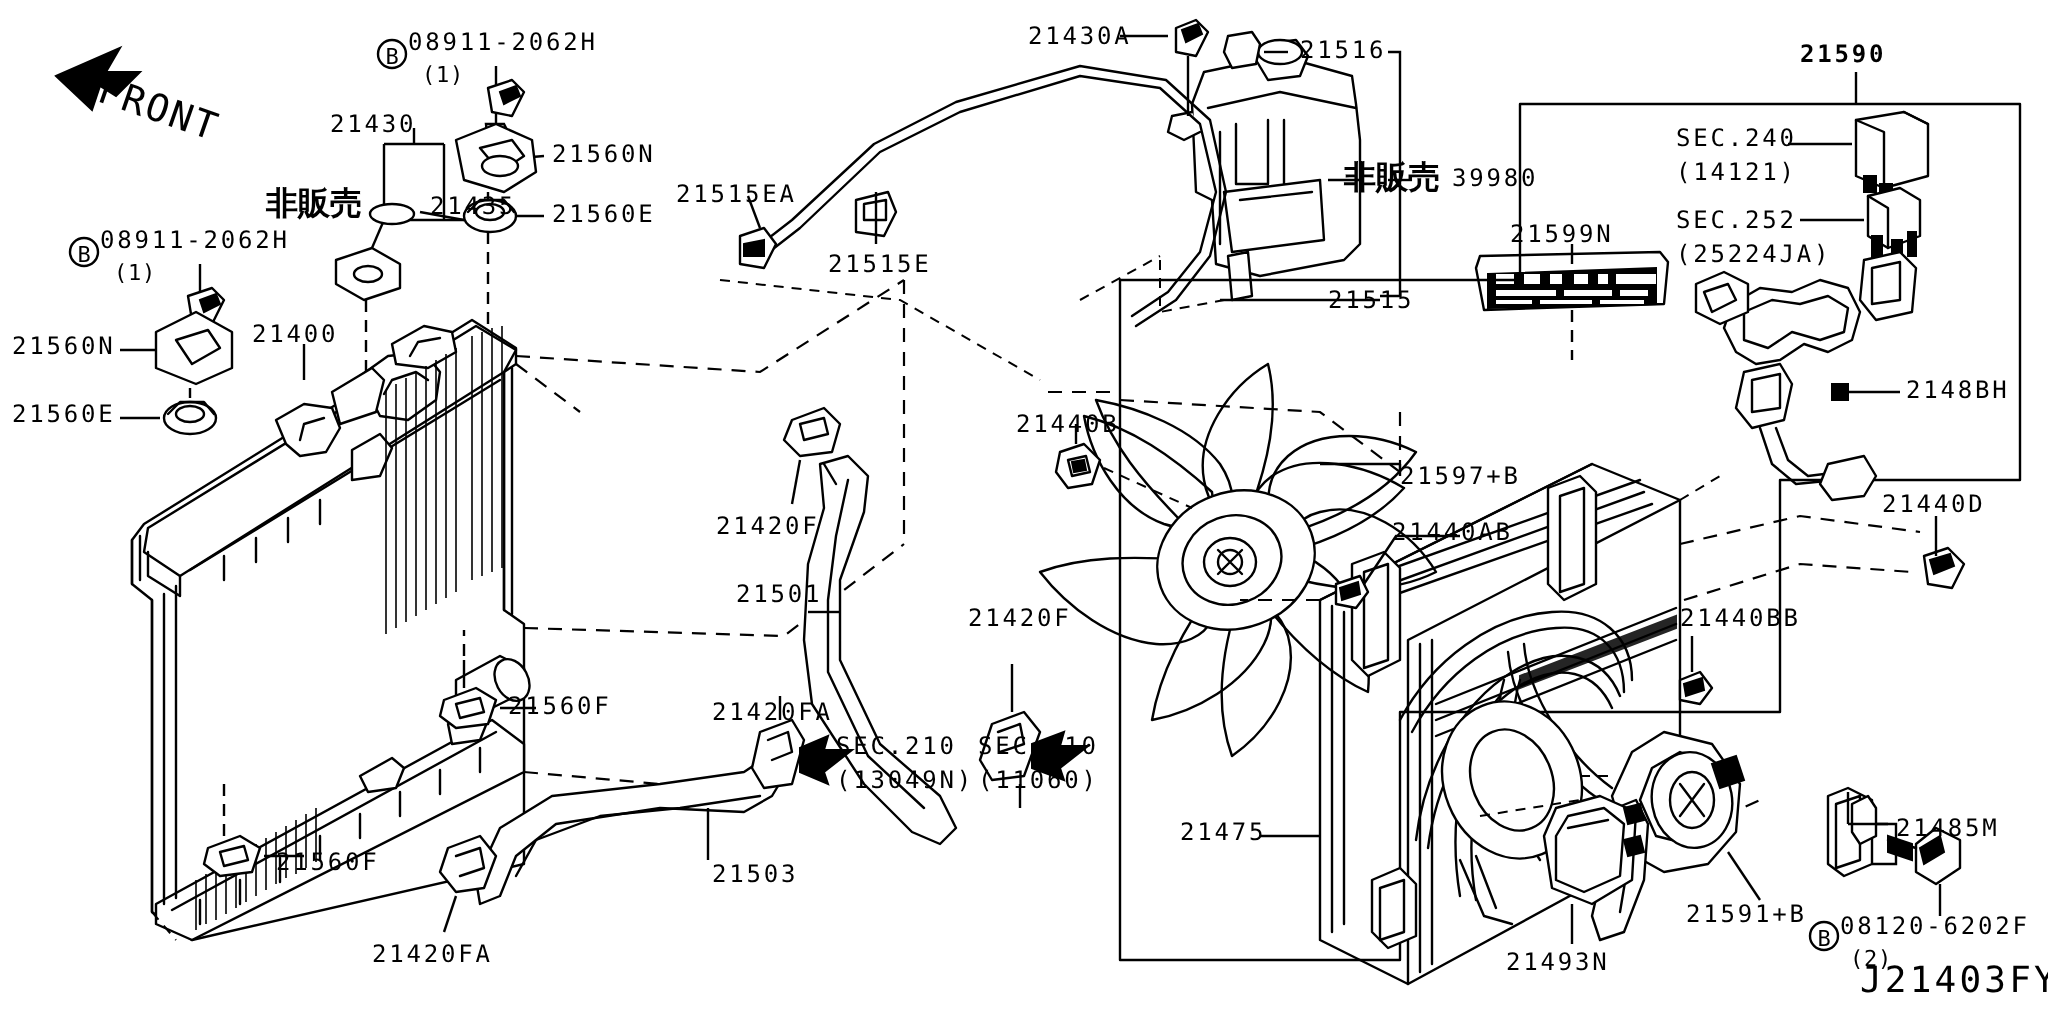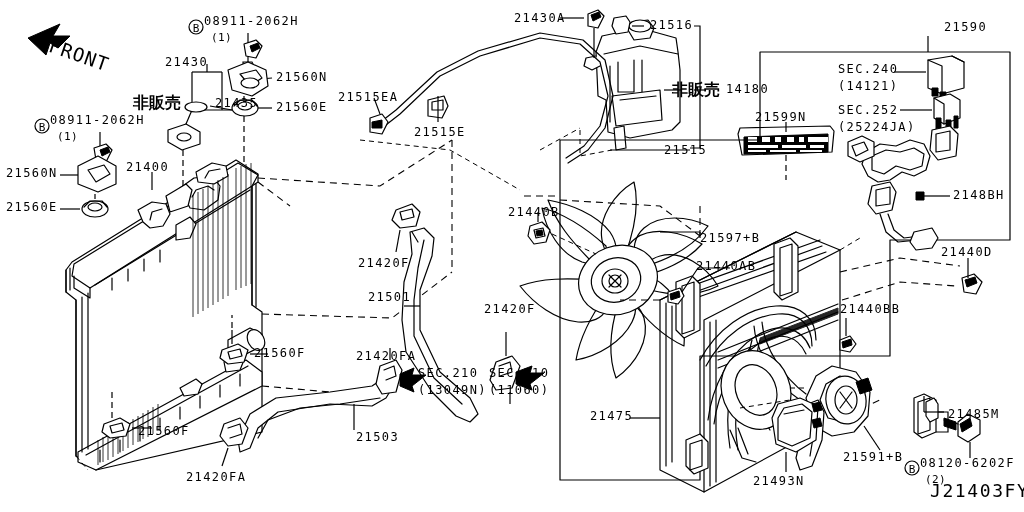--- a/index.html
+++ b/index.html
@@ -500,27 +500,27 @@
   <div class="lbl code" style="left:215px;top:96px;">21435</div>
   <div class="lbl code" style="left:276px;top:100px;">21560E</div>
   <div class="lbl code" style="left:338px;top:90px;">21515EA</div>
 
   <div class="lbl code" style="left:50px;top:113px;">08911-2062H</div>
   <div class="lbl sm" style="left:57px;top:130px;">(1)</div>
 
   <div class="lbl code" style="left:414px;top:125px;">21515E</div>
   <div class="lbl code" style="left:514px;top:11px;">21430A</div>
   <div class="lbl code" style="left:650px;top:18px;">21516</div>
-  <div class="lbl code" style="left:944px;top:20px;">21590</div>
+  <div class="lbl code" style="left:900px;top:20px;font-weight:bold;">21590</div>
 
   <div class="lbl code" style="left:838px;top:62px;">SEC.240</div>
   <div class="lbl code" style="left:838px;top:79px;">(14121)</div>
 
   <div class="lbl jp" style="left:672px;top:83px;">非販売</div>
-  <div class="lbl code" style="left:726px;top:82px;">14180</div>
+  <div class="lbl code" style="left:726px;top:82px;">39980</div>
 
   <div class="lbl code" style="left:838px;top:103px;">SEC.252</div>
   <div class="lbl code" style="left:838px;top:120px;">(25224JA)</div>
 
   <div class="lbl code" style="left:755px;top:110px;">21599N</div>
   <div class="lbl code" style="left:664px;top:143px;text-align:right;">21515</div>
 
   <div class="lbl code" style="left:6px;top:166px;">21560N</div>
   <div class="lbl code" style="left:126px;top:160px;">21400</div>
   <div class="lbl code" style="left:953px;top:188px;">2148BH</div>

